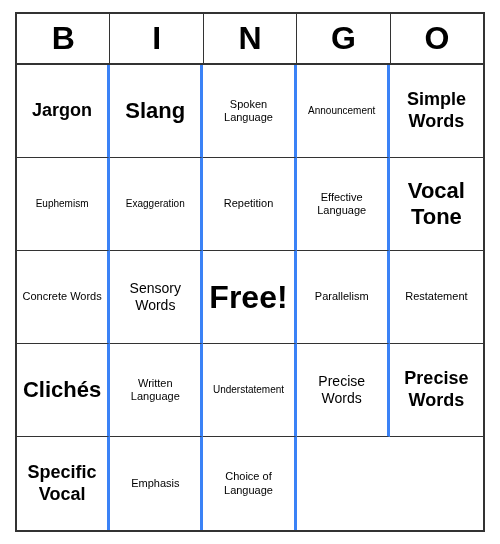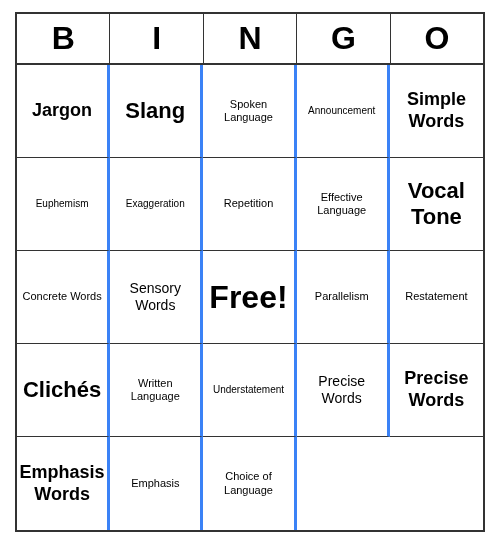--- a/index.html
+++ b/index.html
@@ -127,21 +127,21 @@
       <div class="cell">
         <span class="cell-text size-xs">Understatement</span>
       </div>
       <div class="cell">
         <span class="cell-text size-md">Precise Words</span>
       </div>
       <div class="cell">
         <span class="cell-text size-lg">Precise Words</span>
       </div>
       <div class="cell">
-        <span class="cell-text size-lg">Emphasis Words</span>
+        <span class="cell-text size-lg">Specific Vocal</span>
       </div>
       <div class="cell">
         <span class="cell-text size-sm">Emphasis</span>
       </div>
       <div class="cell">
         <span class="cell-text size-sm">Choice of Language</span>
       </div>
     </div>
 </div>
 

